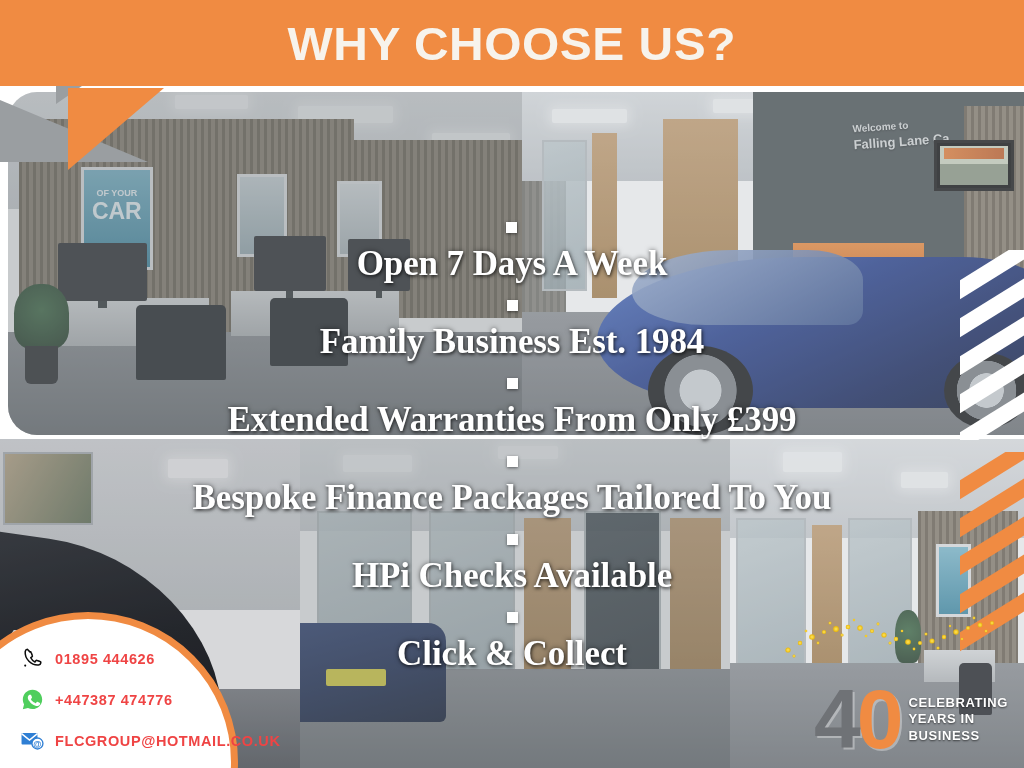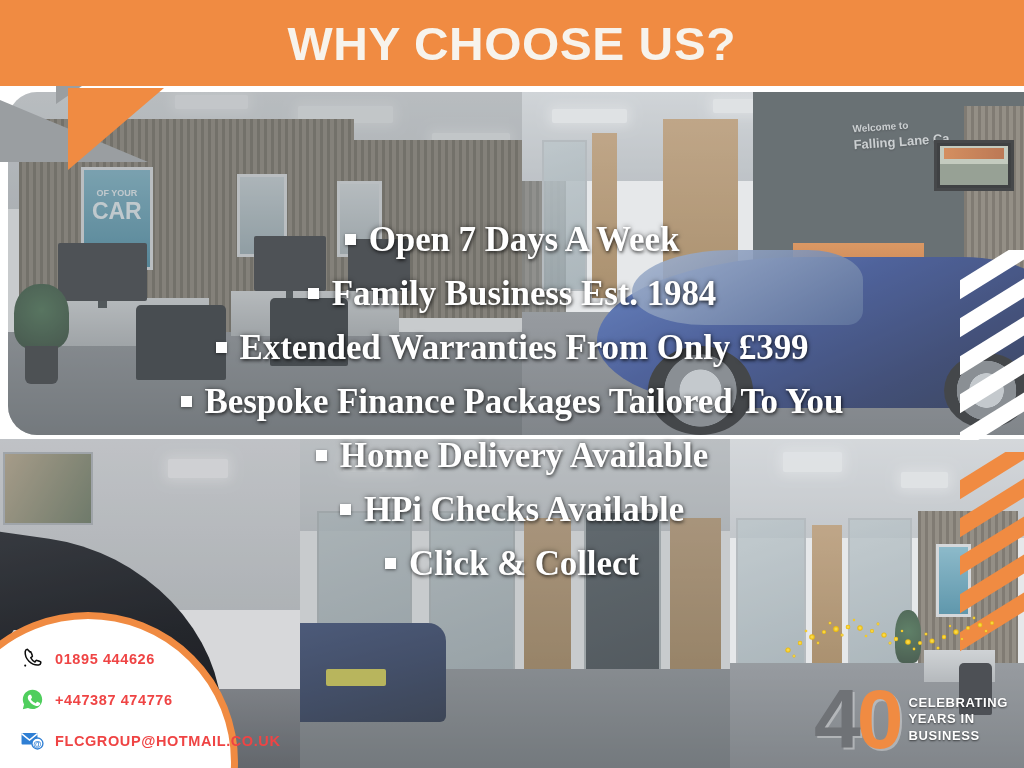--- a/index.html
+++ b/index.html
@@ -187,20 +187,21 @@
   .bullet-line {
     display:flex; align-items:center; gap:13px;
     color:#ffffff; white-space:nowrap;
     font-family:"Liberation Serif", serif;
     font-weight:bold; font-size:35px; line-height:1.0;
     margin-bottom:19px;
     text-shadow:
       0 0 5px rgba(0,0,0,.55),
       1px 2px 3px rgba(0,0,0,.45);
     letter-spacing:-0.1px;
+    flex-direction:column;
   }
   .bullet-mark {
     width:11px; height:11px; background:#ffffff; flex:0 0 auto;
     box-shadow:0 1px 3px rgba(0,0,0,.5);
   }
 
   
   .contact-circle {
     position:absolute; left:-62px; top:612px;
     width:300px; height:300px; border-radius:50%;
@@ -390,24 +391,20 @@
     <div class="bullet-line">
       <span class="bullet-mark"></span>
       <span>Extended Warranties From Only £399</span>
     </div>
 
     <div class="bullet-line">
       <span class="bullet-mark"></span>
       <span>Bespoke Finance Packages Tailored To You</span>
     </div>
 
-    <div class="bullet-line">
-      <span class="bullet-mark"></span>
-      <span>Home Delivery Available</span>
-    </div>
 
 
     <div class="bullet-line">
       <span class="bullet-mark"></span>
       <span>HPi Checks Available</span>
     </div>
 
     <div class="bullet-line">
       <span class="bullet-mark"></span>
       <span>Click &amp; Collect</span>

